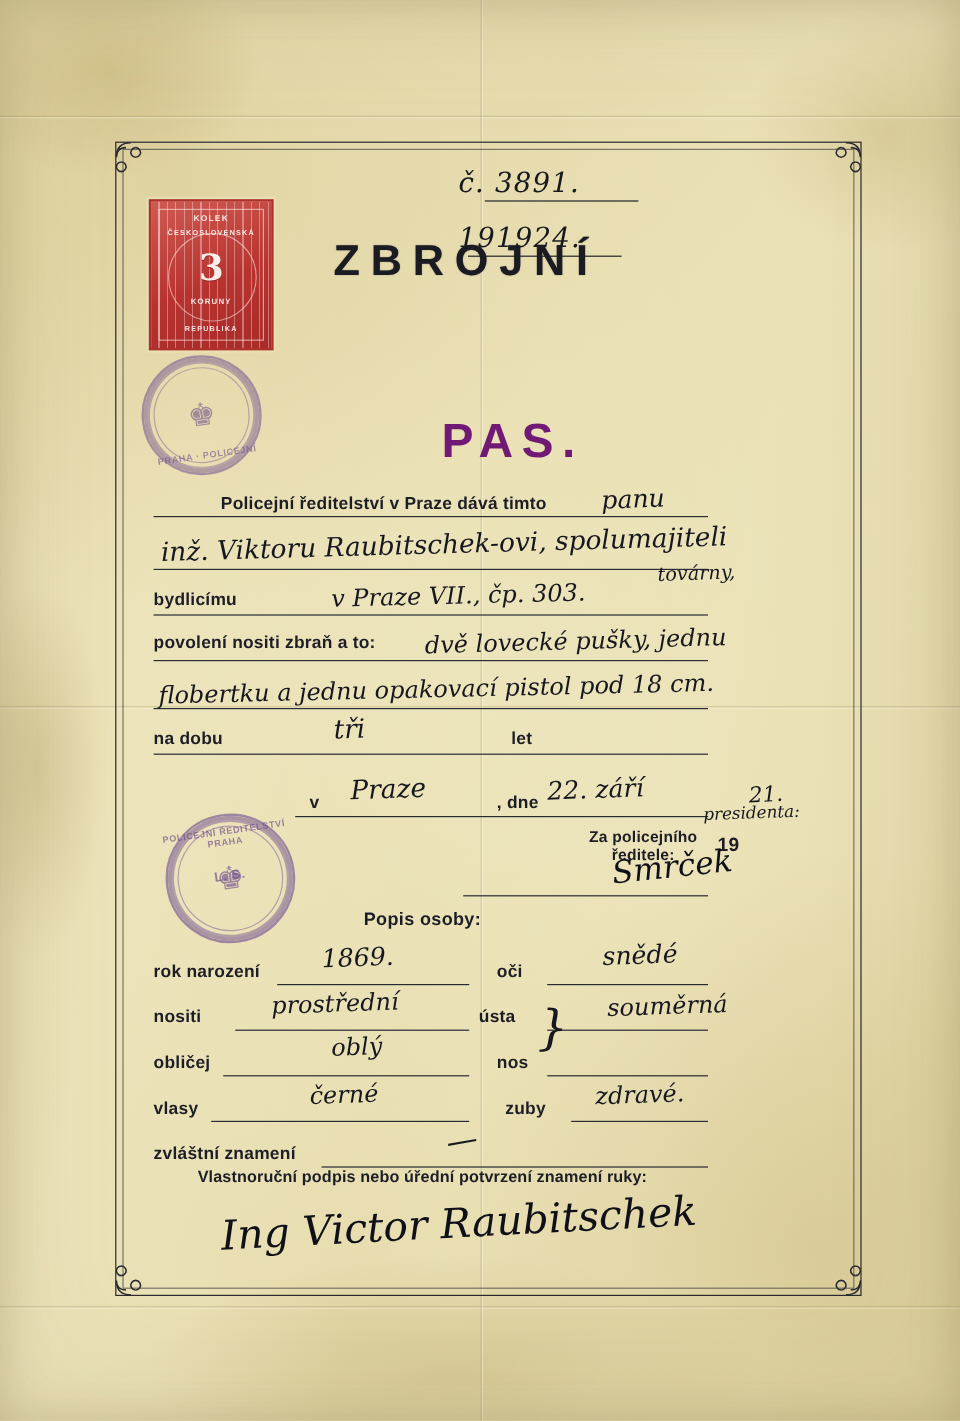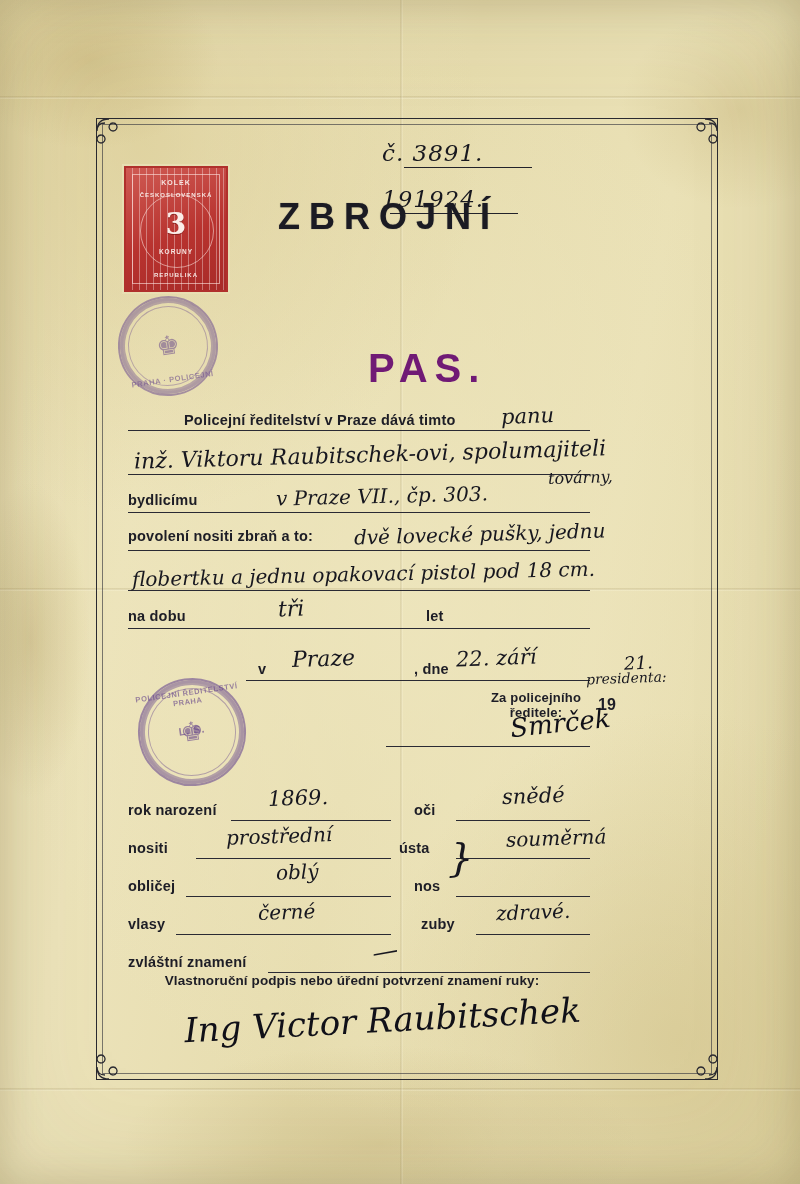--- a/index.html
+++ b/index.html
@@ -250,20 +250,21 @@
   <div class="sig-hand" style="left:414px;top:590px;font-size:26px;transform:rotate(-6deg);">Smrček</div>
   <div class="ul" style="left:290px;right:18px;top:628px;"></div>
 
   <div class="seal seal-mid">
     <div class="ring2"></div>
     <div class="lion">♚</div>
     <div class="arc" style="top:8px;">POLICEJNÍ ŘEDITELSTVÍ PRAHA</div>
     <div class="arc" style="top:44px;font-size:11px;">L. S.</div>
   </div>
 
+  <div class="popis">Popis osoby:</div>
 
   <div class="lbl" style="position:absolute;left:32px;top:684px;">rok narození</div>
   <div class="hw" style="left:172px;top:668px;font-size:21px;transform:rotate(-2deg);">1869.</div>
   <div class="ul" style="left:135px;width:160px;top:702px;"></div>
   <div class="lbl" style="position:absolute;left:318px;top:684px;">oči</div>
   <div class="hw" style="left:406px;top:666px;font-size:21px;transform:rotate(-2deg);">snědé</div>
   <div class="ul" style="left:360px;right:18px;top:702px;"></div>
 
   <div class="lbl" style="position:absolute;left:32px;top:722px;">nositi</div>
   <div class="hw" style="left:130px;top:706px;font-size:20px;transform:rotate(-2deg);">prostřední</div>

